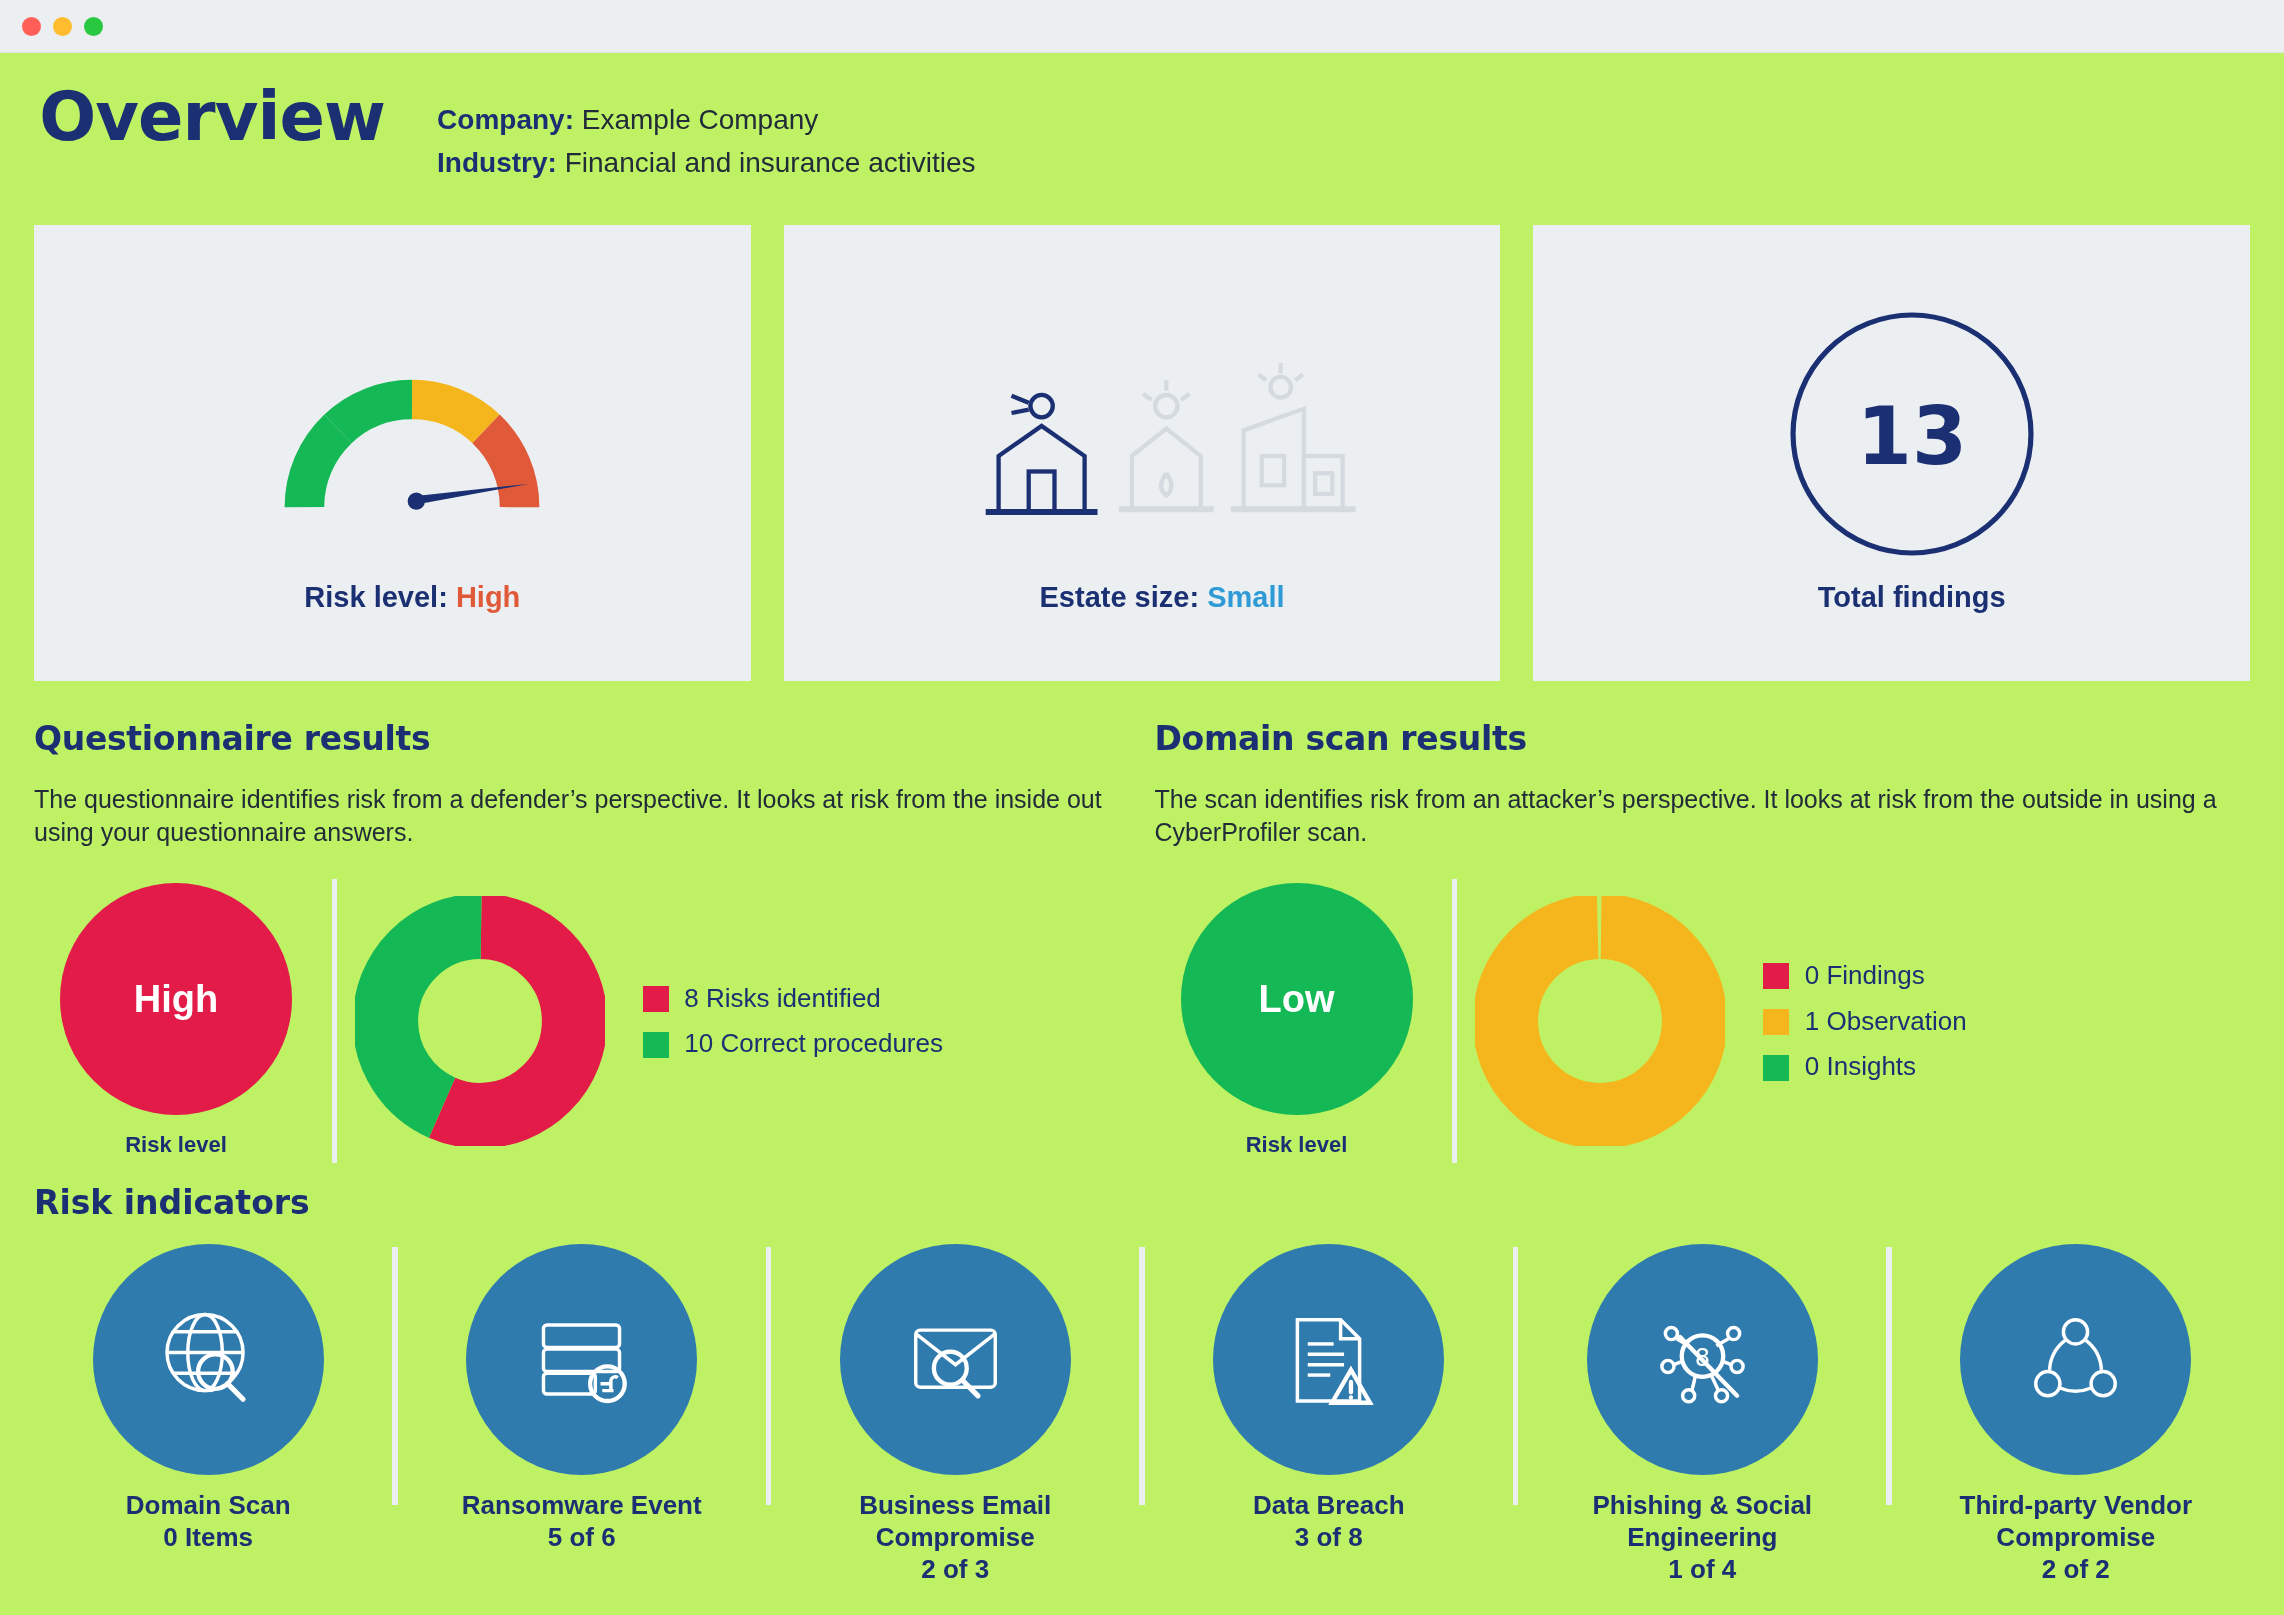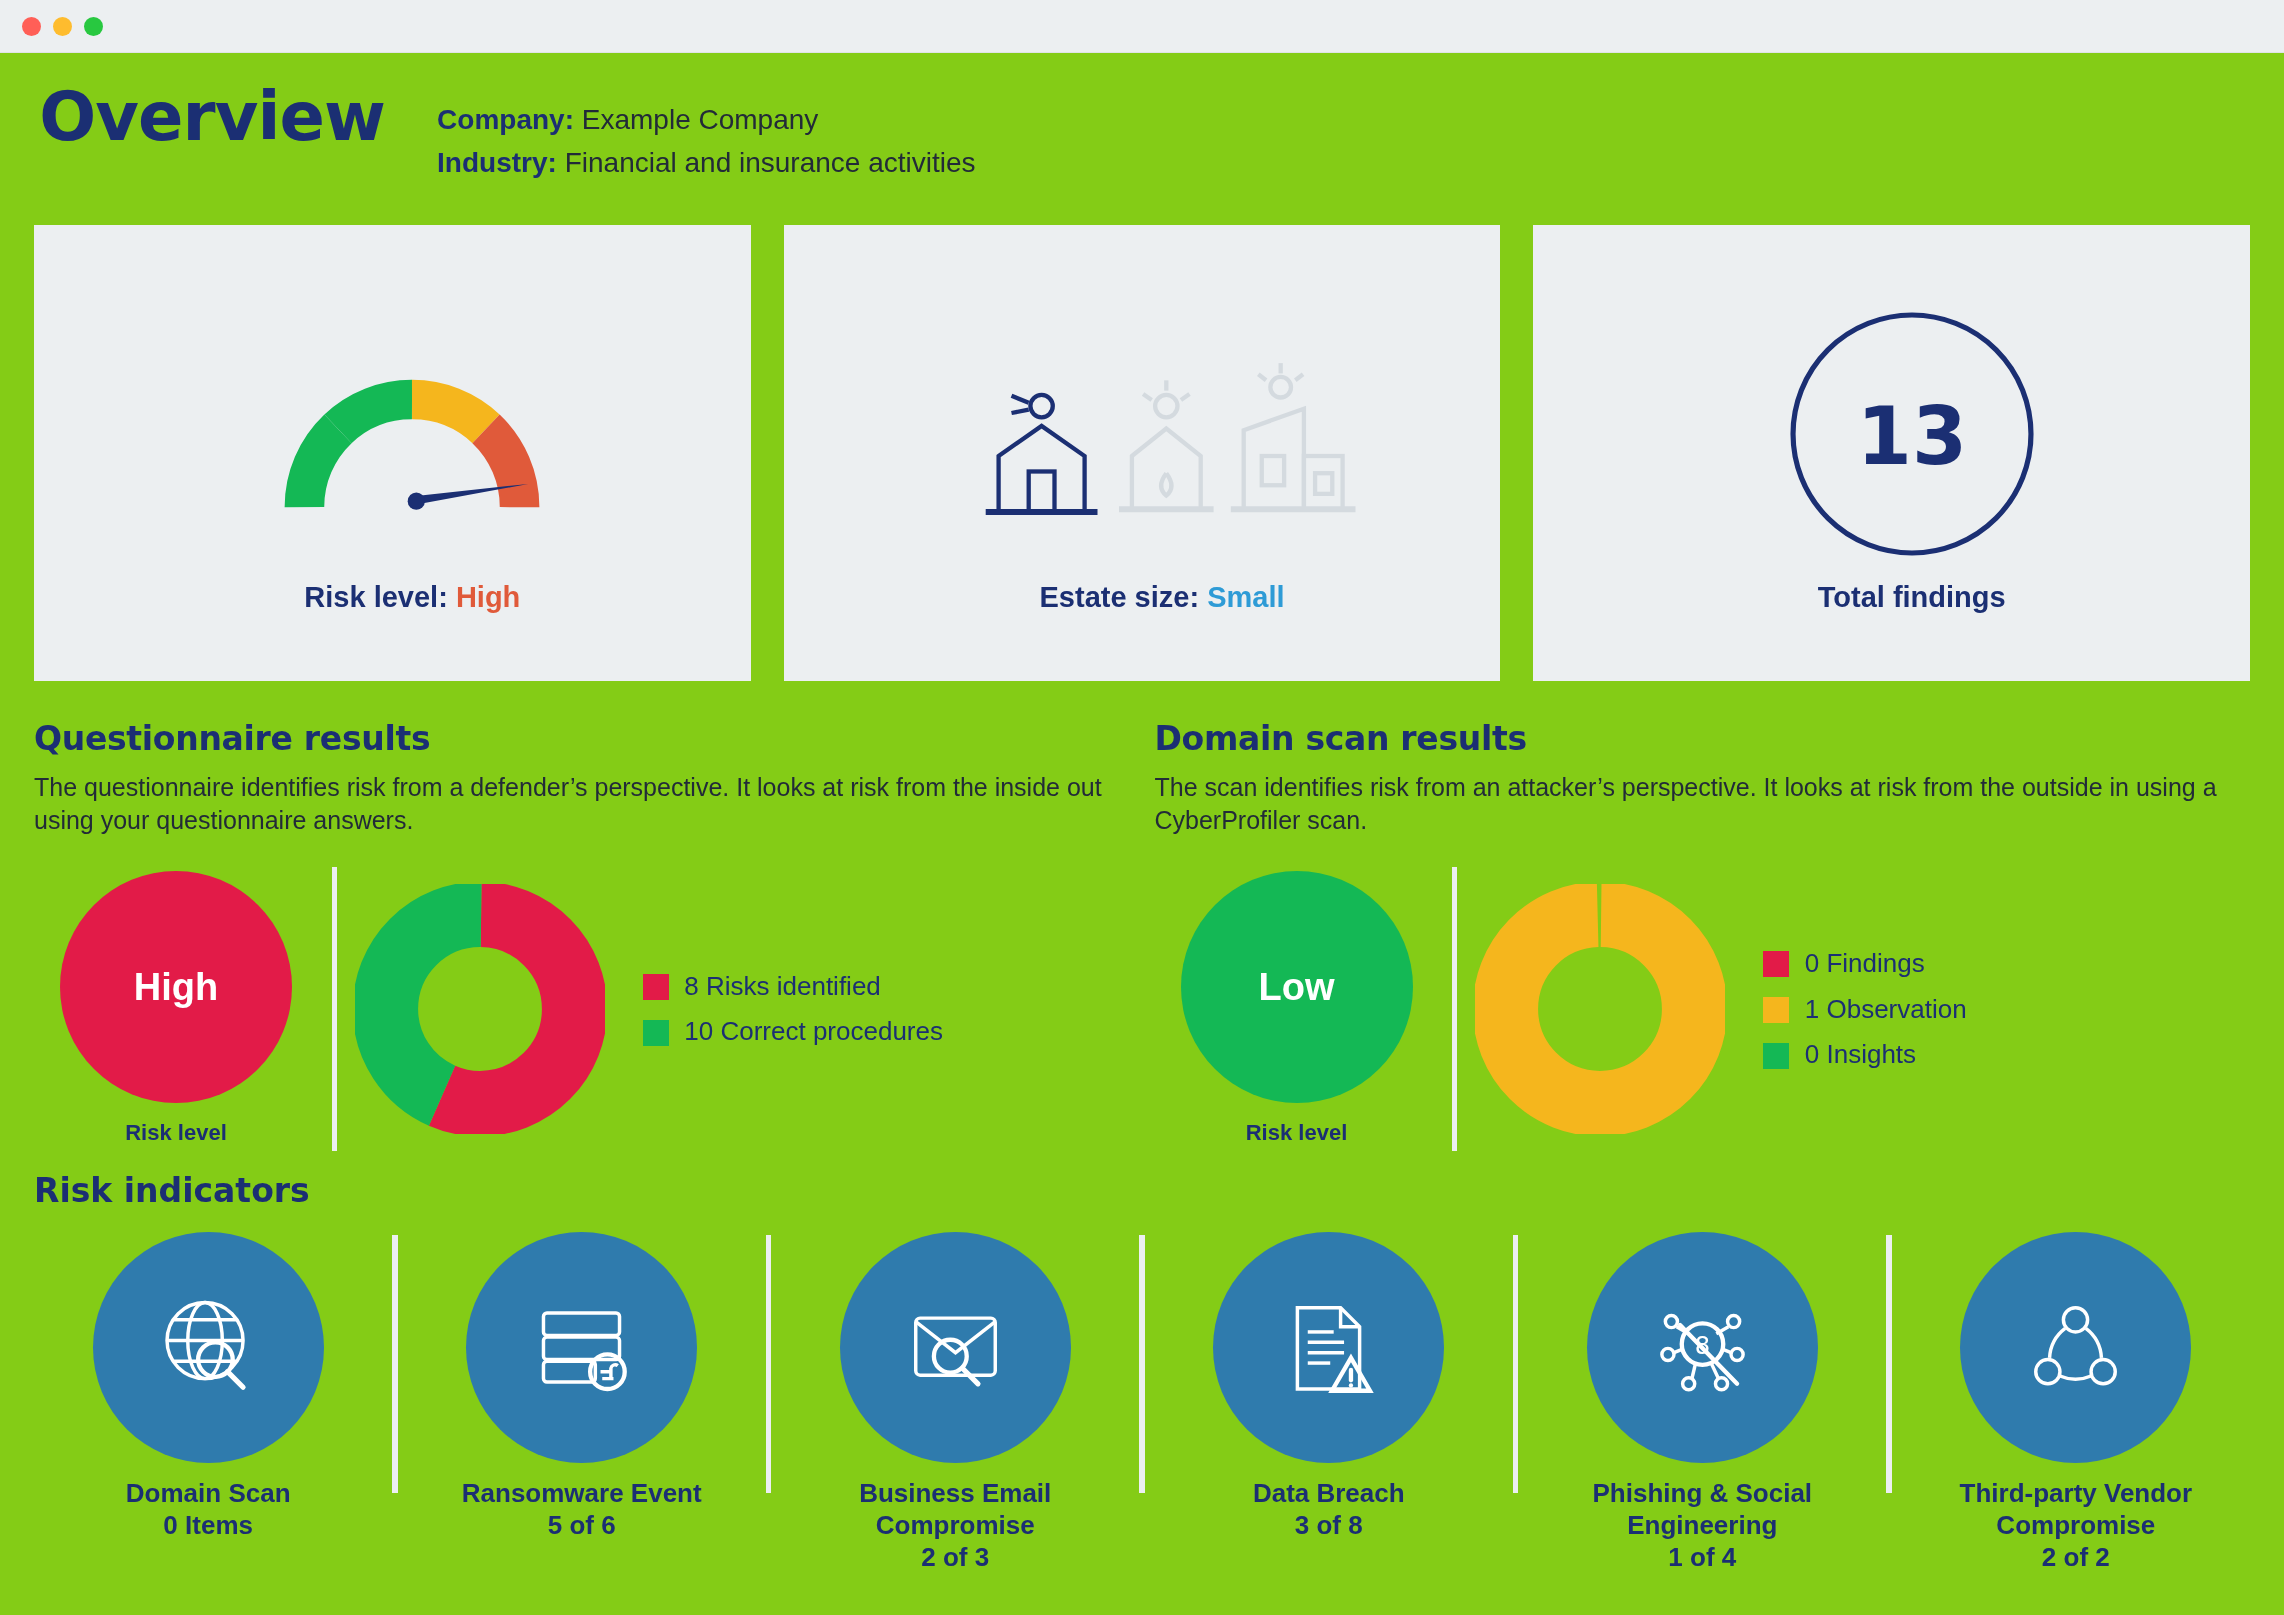--- a/index.html
+++ b/index.html
@@ -9,21 +9,21 @@
     background: #ffffff;
     font-family: "Liberation Sans", sans-serif;
   }
   body { overflow: hidden; }
 
   
   .window {
     position: relative;
     width: 2284px;
     height: 1616px;
-    background: #84cc16;
+    background: #bef264;
     overflow: hidden;
   }
   .titlebar {
     height: 53px;
     background: #eceff1;
     border-bottom: 0.9px solid #dfe3e6;
     display: flex;
     align-items: center;
     padding-left: 22.4px;
   }
@@ -106,21 +106,21 @@
     font-family: "DejaVu Sans", sans-serif;
     font-size: 33px;
     font-weight: 700;
     color: #1b2f73;
     letter-spacing: -0.3px;
   }
   .section p {
     font-size: 25px;
     line-height: 1.33;
     color: #222b38;
-    margin-top: 13px;
+    margin-top: 25px;
     max-width: 1068px;
   }
 
   .resultrow {
     display: flex;
     align-items: center;
     margin-top: 29px;
   }
   .risk-bubble-wrap {
     width: 284px;

